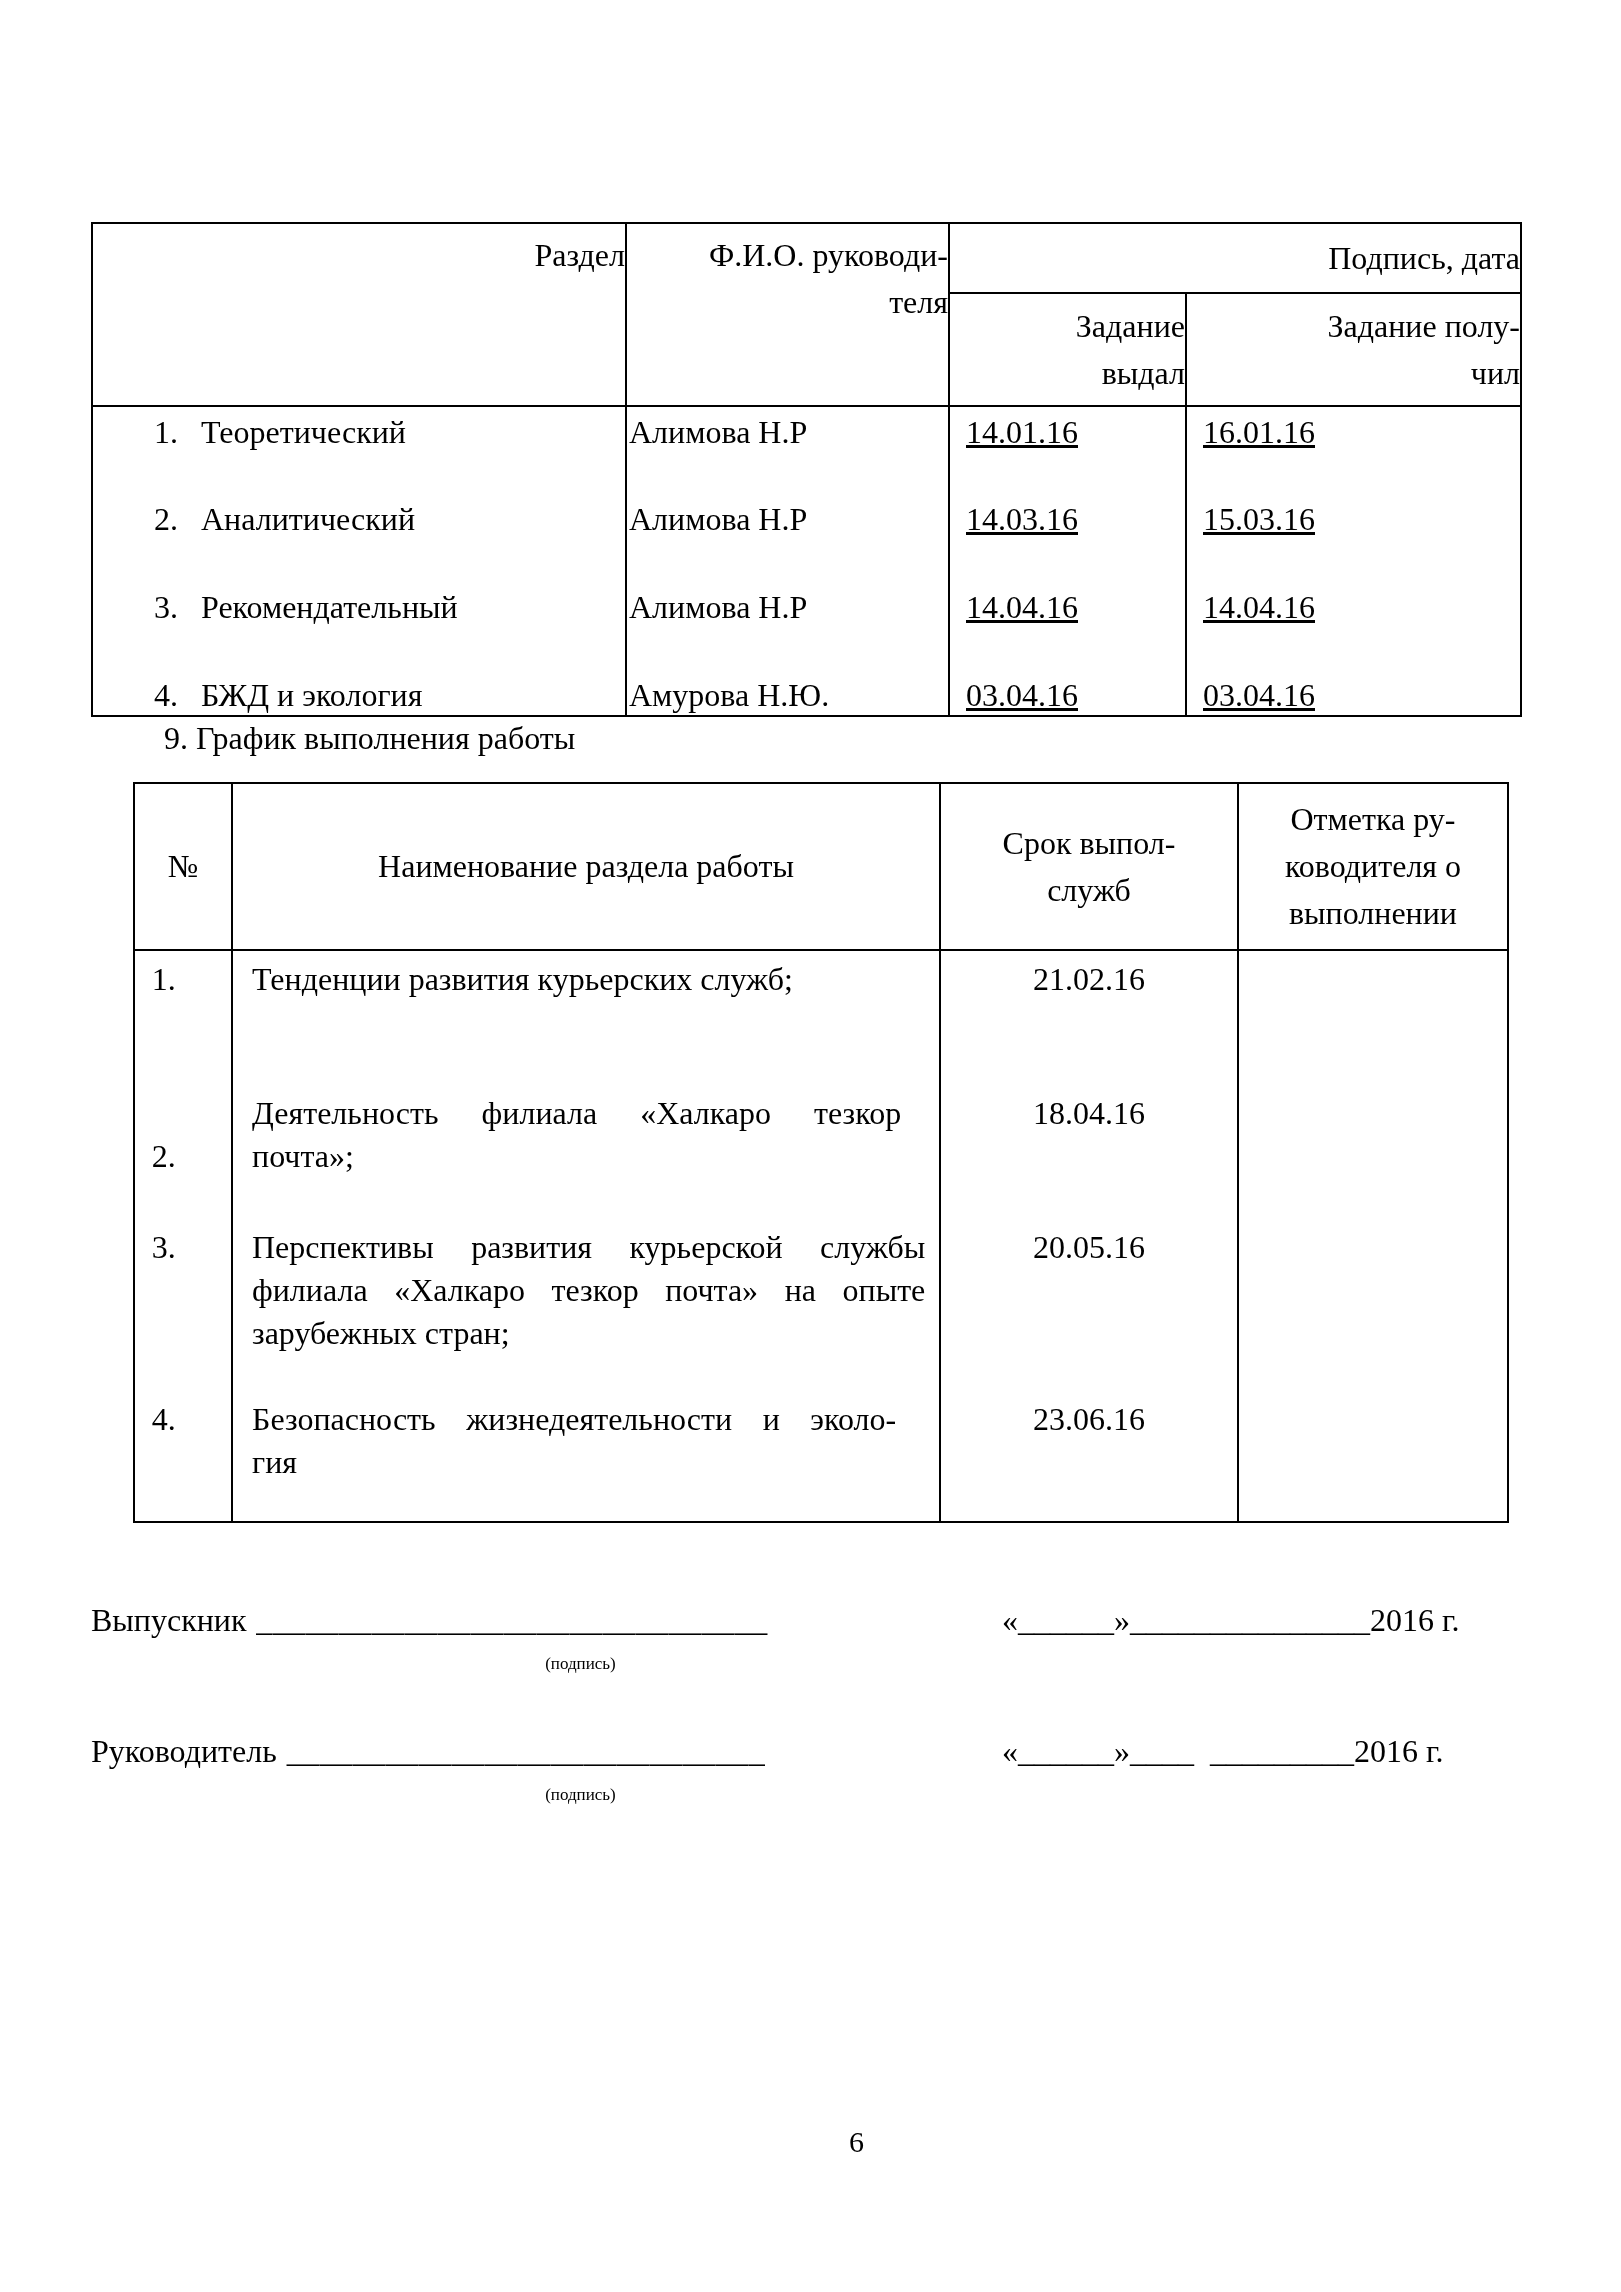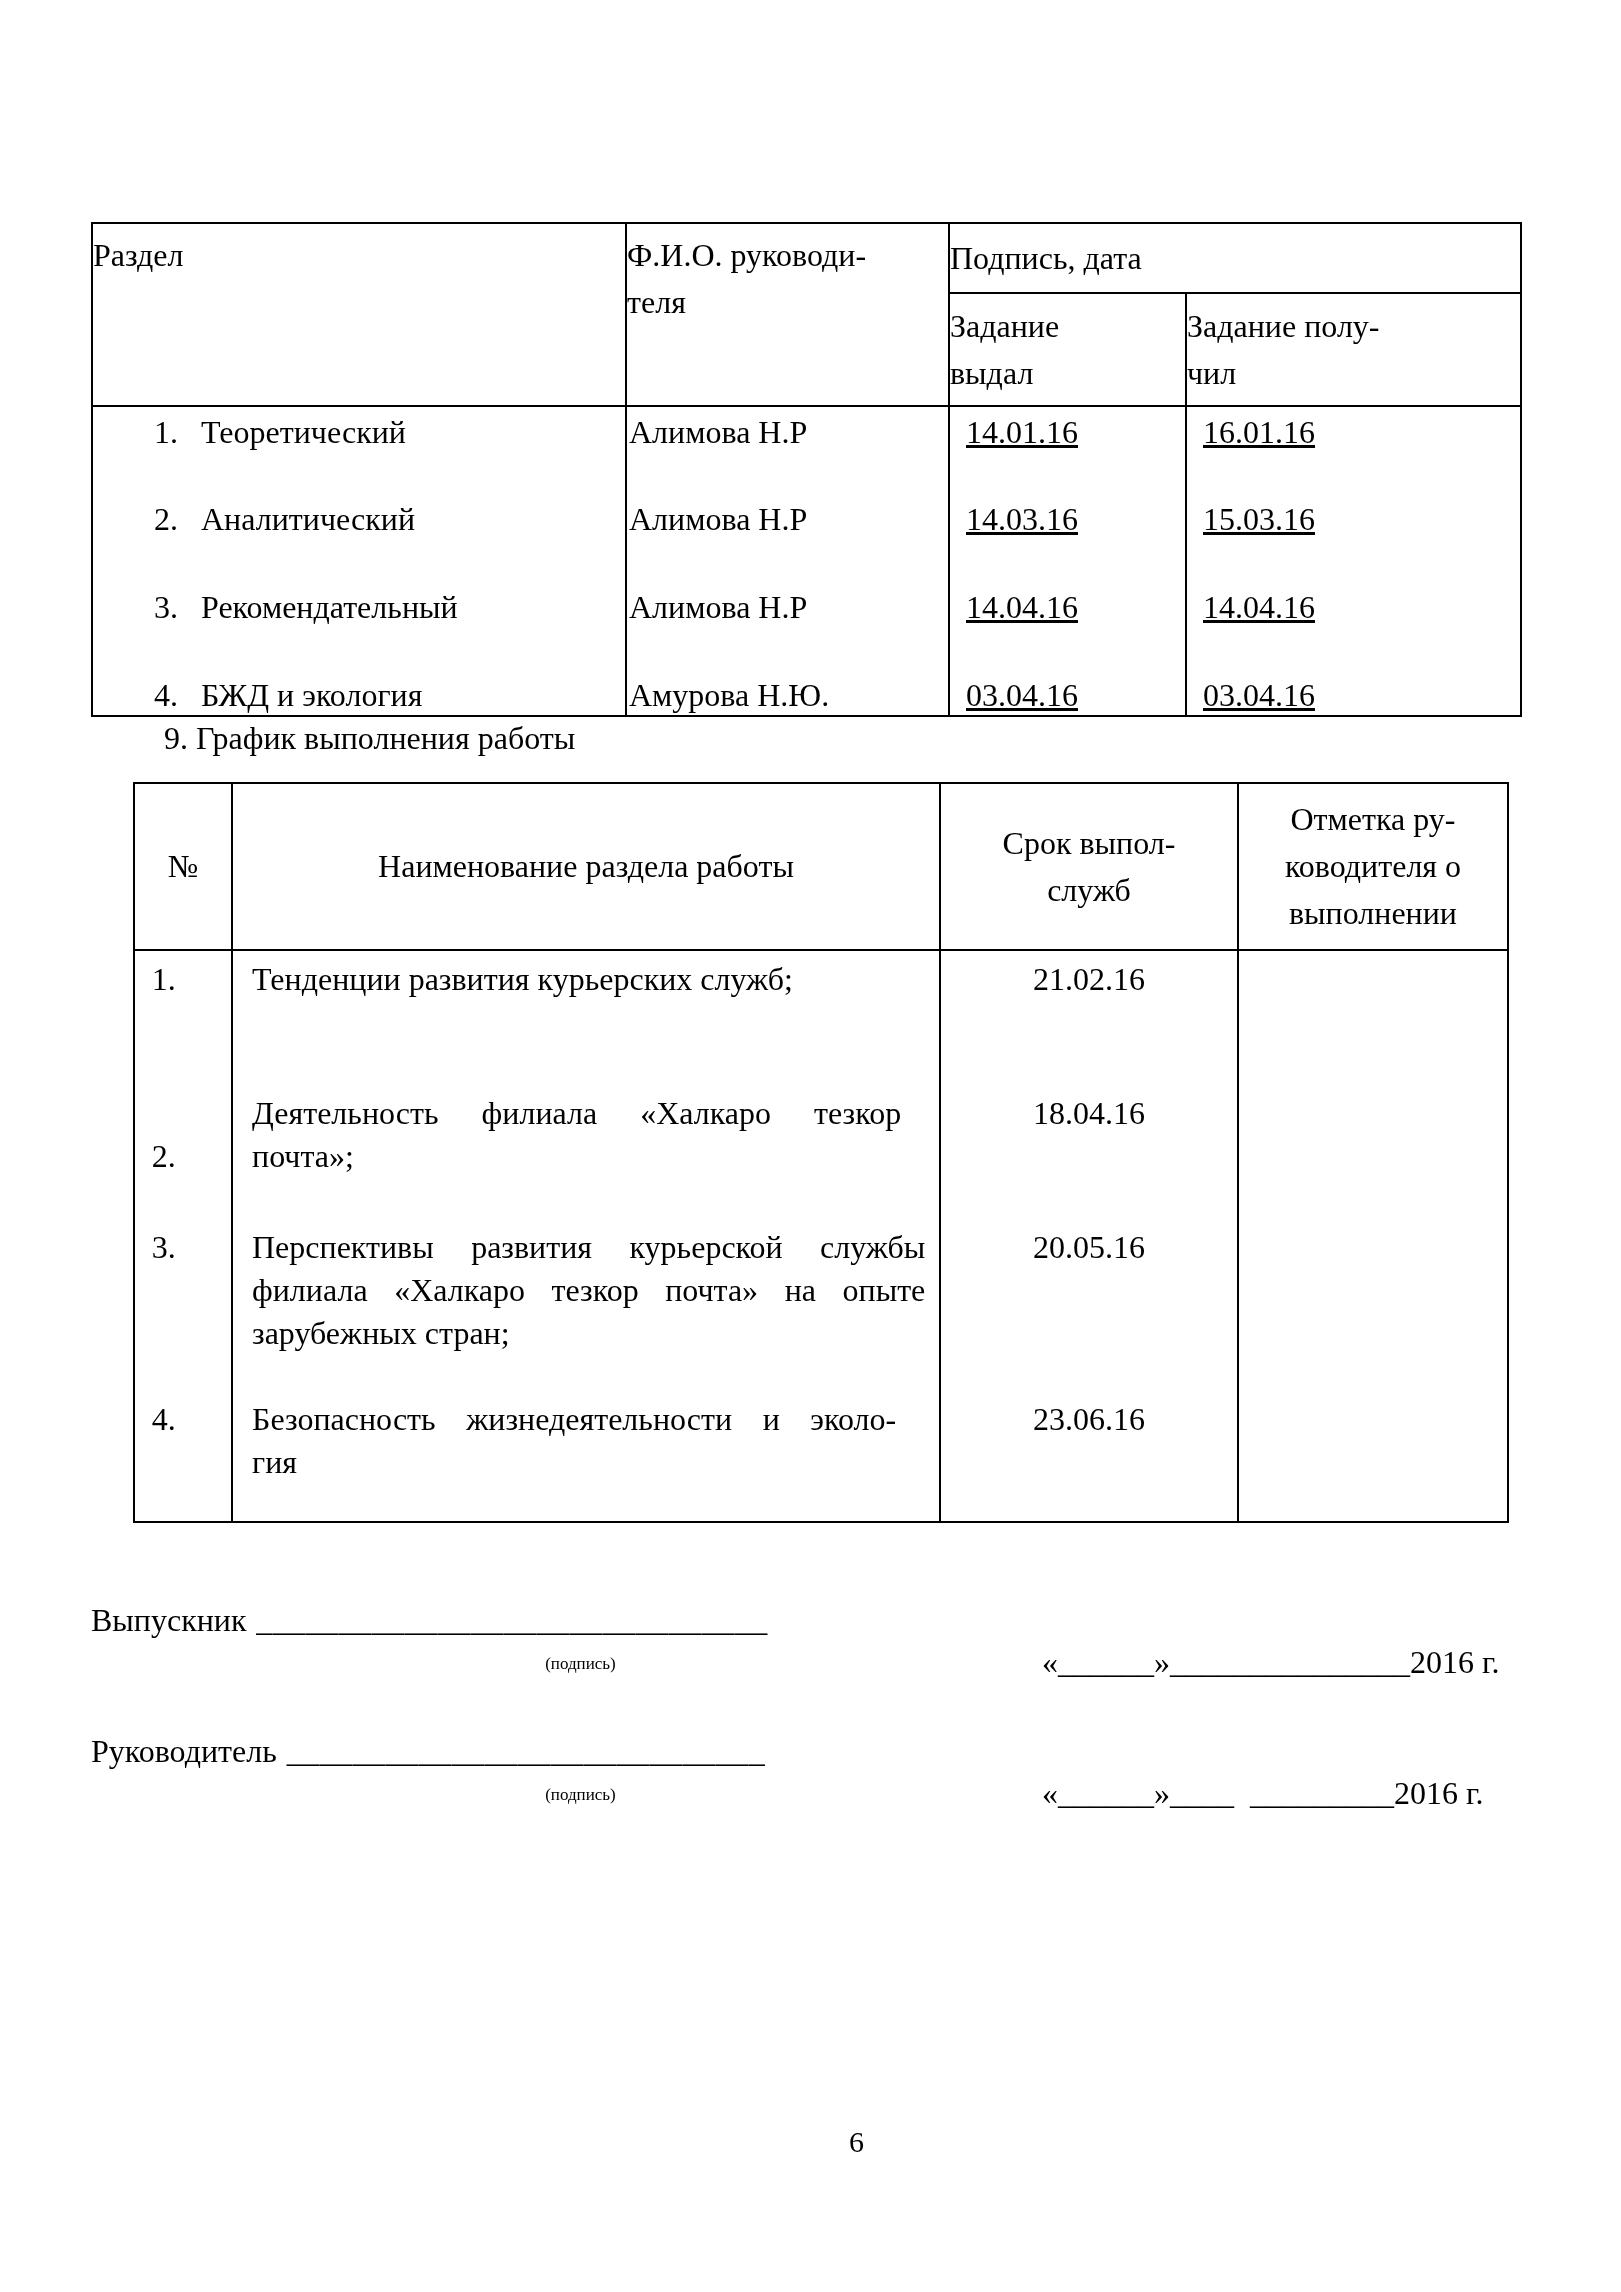--- a/index.html
+++ b/index.html
@@ -19,21 +19,21 @@
   .sec-title { position: absolute; line-height: 39px; white-space: nowrap; }
   #title8 { left: 115px; top: 155px; }
   #title9 { left: 164px; top: 719px; }
 
   table { border-collapse: collapse; table-layout: fixed; position: absolute; }
   table { border: 2.9px solid #000; }
   td { border: 2px solid #000; vertical-align: top; }
 
   
   #table1 { left: 91px; top: 222px; width: 1430px; }
-  #table1 .hdr { text-align: left; vertical-align: middle; white-space: pre-line; line-height: 47px; border-radius: 23px; }
+  #table1 .hdr { text-align: right; vertical-align: middle; white-space: pre-line; line-height: 47px; border-radius: 23px; }
   #table1 .hdr-top { vertical-align: top; padding-top: 7.8px; }
   #table1 tr.h-a { height: 70px; }
   #table1 tr.h-b { height: 113px; }
   #table1 tr.b1, #table1 tr.b2, #table1 tr.b3 { height: 88px; }
   #table1 tr.b4 { height: 45px; }
   #table1 .body-cell { border-top: 0; border-bottom: 0; padding-top: 5.9px; line-height: 39px; }
   #table1 .cell-razdel { padding-left: 61px; }
   #table1 .rownum { display: inline-block; width: 47px; }
   #table1 .cell-fio { padding-left: 2px; }
   #table1 .cell-date { padding-left: 16px; text-decoration: underline; }
@@ -56,21 +56,21 @@
   #table2 tr.r4 .pad { padding-top: 11.8px; }
   #table2 tr.r2 .cell-num { padding-top: 56px; }
   .ws-wide { white-space: pre-line; word-spacing: 35px; }
   .ws-med  { white-space: pre-line; word-spacing: 22.5px; }
 
   
   .sig-row { position: absolute; left: 91px; width: 1490px; height: 45px; line-height: 45px; white-space: nowrap; }
   #sig1 { top: 1598px; }
   #sig2 { top: 1729px; }
   .sig-line { margin-left: 9.8px; letter-spacing: 0.5px; }
-  .sig-date { position: absolute; left: 951px; top: 0; white-space: pre; margin-top: 42px; }
+  .sig-date { position: absolute; left: 911px; top: 0; white-space: pre; }
   .sig-sub {
     position: absolute; left: 323px; top: 51px; width: 333px;
     text-align: center; font-size: 17px; line-height: 29px;
   }
   .page-num { position: absolute; top: 2125px; left: 849px; font-size: 30px; }
 </style>
 </head>
 <body>
 
 <div class="page">

